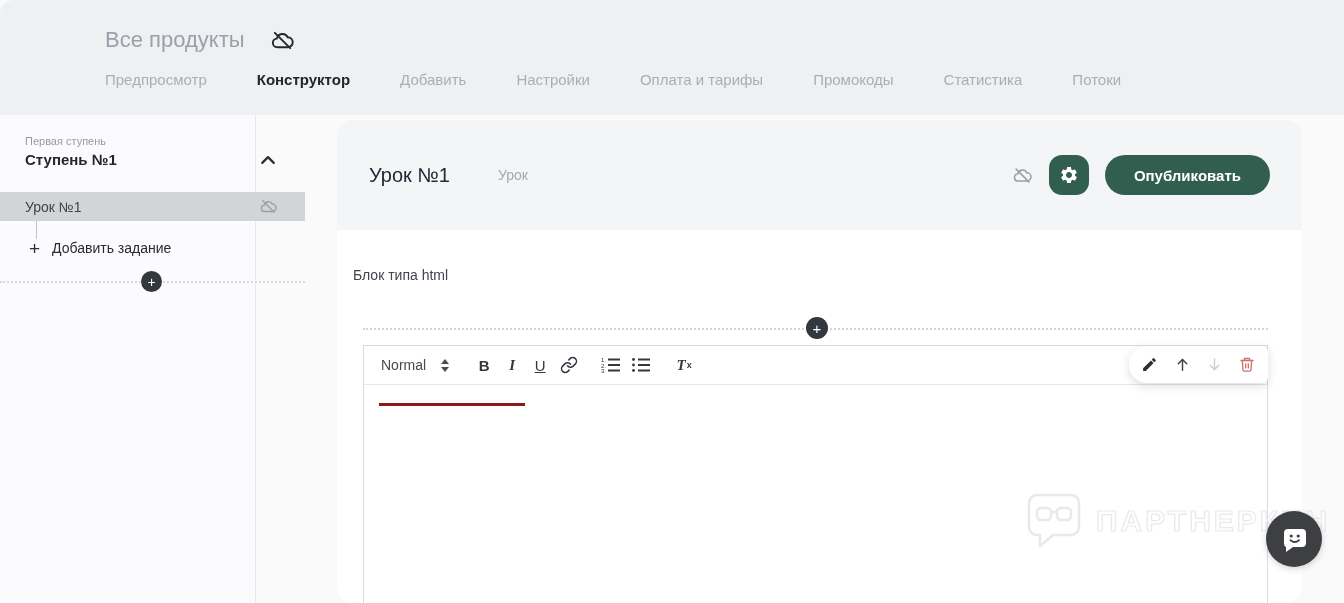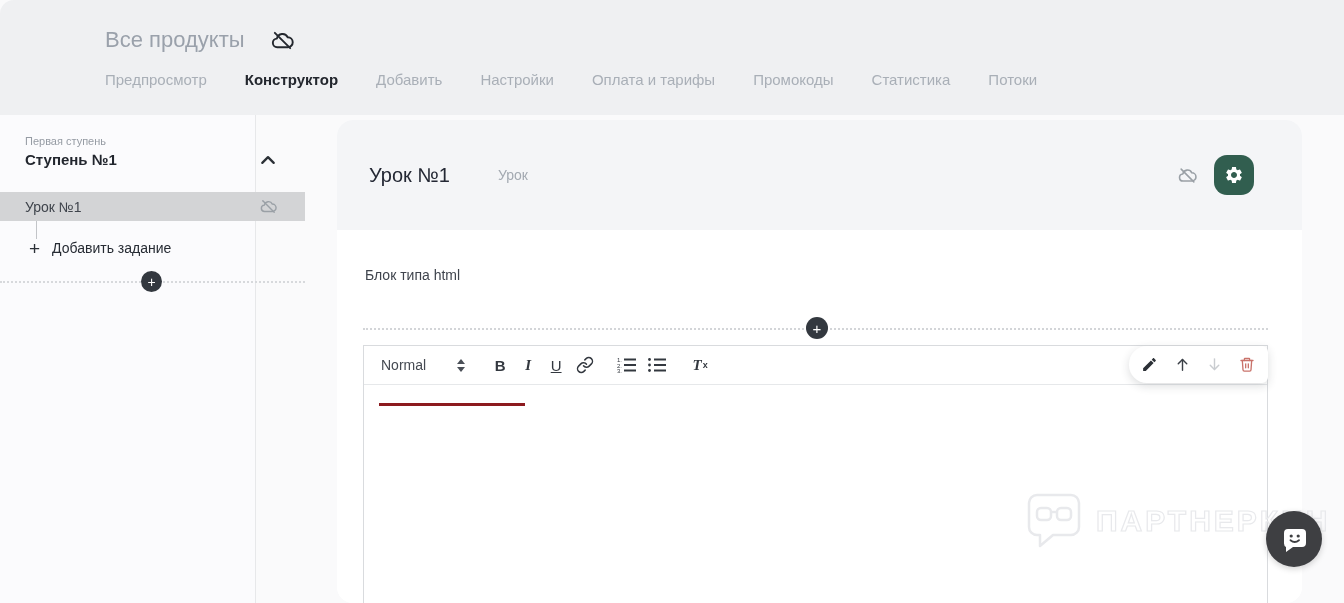--- a/index.html
+++ b/index.html
@@ -4,21 +4,21 @@
 <style>
   * { margin:0; padding:0; box-sizing:border-box; }
   html,body { width:1344px; height:603px; background:#ffffff; font-family:"Liberation Sans", sans-serif; }
   .root { position:relative; width:1344px; height:603px; overflow:hidden; background:#fafafb; }
 
   
   .top-header { position:absolute; left:0; top:0; width:1344px; height:115px; background:#eff0f2; border-radius:14px 0 0 0; }
   .product-row { position:absolute; left:105px; top:27px; display:flex; align-items:center; gap:26px; }
   .product-label { font-size:22px; color:#9aa1ab; cursor:pointer; }
   .cloud-off-dark { width:23px; height:23px; color:#24282f; }
-  .tabs { position:absolute; left:105px; top:71px; display:flex; gap:38px; }
+  .tabs { position:absolute; left:105px; top:71px; display:flex; gap:50px; }
   .tab { font-size:15px; color:#a9afb7; cursor:pointer; white-space:nowrap; }
   .tab.active { color:#23272e; font-weight:700; }
 
   
   .sidebar { position:absolute; left:0; top:115px; width:256px; height:488px; background:#fbfbfd; border-right:1px solid #e7e8ea; }
   .step-group-label { position:absolute; left:25px; top:20px; font-size:11px; color:#959ba3; }
   .step-title { position:absolute; left:25px; top:36px; font-size:15px; font-weight:600; color:#22262e; }
   .step-collapse { position:absolute; left:260px; top:38px; width:16px; height:14px; cursor:pointer; color:#2b3036; }
   .lesson-row { position:absolute; left:0; top:77px; width:305px; height:29px; background:#d3d4d6; display:flex; align-items:center; cursor:pointer; }
   .lesson-row .lesson-label { margin-left:25px; font-size:14px; color:#3f444c; }
@@ -35,28 +35,28 @@
   .card-header { position:relative; height:110px; background:#f4f5f7; display:flex; align-items:center; padding:0 32px; }
   .lesson-title { font-size:20px; font-weight:500; color:#242834; }
   .lesson-type { font-size:14px; color:#a3a9b1; margin-left:48px; }
   .header-right { margin-left:auto; display:flex; align-items:center; }
   .cloud-off-md { width:19px; height:19px; color:#9aa0a6; margin-right:17px; }
   .gear-btn { width:40px; height:40px; border-radius:13px; background:#315e4f; border:none; display:flex; align-items:center; justify-content:center; cursor:pointer; margin-right:16px; }
   .gear-btn svg { width:20px; height:20px; fill:#ffffff; }
   .publish-btn { height:40px; padding:0 29px; border:none; border-radius:20px; background:#315e4f; color:#ffffff; font-size:15px; font-weight:700; font-family:"Liberation Sans", sans-serif; cursor:pointer; }
 
   .card-body { position:relative; height:373px; background:#ffffff; }
-  .block-label { position:absolute; left:28px; top:37px; font-size:14px; color:#3f444d; }
+  .block-label { position:absolute; left:16px; top:37px; font-size:14px; color:#3f444d; }
   .block-dashed { position:absolute; left:26px; top:98px; width:905px; border-top:2px dotted #d3d5d8; }
   .add-block-btn { position:absolute; left:469px; top:87px; width:22px; height:22px; border-radius:50%; background:#33383f; color:#ffffff; font-size:15px; display:flex; align-items:center; justify-content:center; cursor:pointer; line-height:1; z-index:2; }
 
   
   .editor { position:absolute; left:26px; top:115px; width:905px; height:262px; border:1px solid #d9dbde; background:#ffffff; }
   .ql-toolbar { position:relative; height:39px; border-bottom:1px solid #e6e8ea; display:flex; align-items:center; padding-left:17px; }
-  .fmt-select { display:flex; align-items:center; gap:30px; cursor:pointer; }
+  .fmt-select { display:flex; align-items:center; gap:14px; cursor:pointer; }
   .fmt-value { font-size:14px; color:#454a52; }
   .tb-btn { background:none; border:none; cursor:pointer; display:flex; align-items:center; justify-content:center; height:26px; min-width:24px; padding:0 3px; color:#33383f; font-family:"Liberation Sans", sans-serif; }
   .tb-b { font-size:15px; font-weight:800; margin-left:22px; }
   .tb-i { font-size:15px; font-style:italic; font-family:"Liberation Serif", serif; font-weight:700; margin-left:4px; }
   .tb-u { font-size:15px; text-decoration:underline; margin-left:4px; }
   .tb-link { margin-left:5px; }
   .tb-ol { margin-left:17px; }
   .tb-ul { margin-left:4px; }
   .tb-clean { margin-left:18px; font-family:"Liberation Serif", serif; font-style:italic; font-size:15px; font-weight:700; }
   .tb-clean sub { font-style:normal; font-size:9px; font-weight:800; margin-left:1px; font-family:"Liberation Sans", sans-serif; }
@@ -134,20 +134,21 @@
       <div class="header-right">
         <svg class="cloud-off-md" viewBox="0 0 24 24">
           <path class="icon-stroke" d="M17.5 19H6.5a4.5 4.5 0 0 1-.36-8.99 6 6 0 0 1 11.3-1.43A4.5 4.5 0 0 1 17.5 19z"></path>
           <line class="icon-stroke" x1="4" y1="4" x2="20" y2="20"></line>
         </svg>
         <button class="gear-btn">
           <svg viewBox="0 0 24 24">
             <path d="M19.14 12.94c.04-.3.06-.61.06-.94 0-.32-.02-.64-.07-.94l2.03-1.58c.18-.14.23-.41.12-.61l-1.92-3.32c-.12-.22-.37-.29-.59-.22l-2.39.96c-.5-.38-1.03-.7-1.62-.94l-.36-2.54c-.04-.24-.24-.41-.48-.41h-3.84c-.24 0-.43.17-.47.41l-.36 2.54c-.59.24-1.13.57-1.62.94l-2.39-.96c-.22-.08-.47 0-.59.22L2.74 8.87c-.12.21-.08.47.12.61l2.03 1.58c-.05.3-.09.63-.09.94s.02.64.07.94l-2.03 1.58c-.18.14-.23.41-.12.61l1.92 3.32c.12.22.37.29.59.22l2.39-.96c.5.38 1.03.7 1.62.94l.36 2.54c.05.24.24.41.48.41h3.84c.24 0 .44-.17.47-.41l.36-2.54c.59-.24 1.13-.56 1.62-.94l2.39.96c.22.08.47 0 .59-.22l1.92-3.32c.12-.22.07-.47-.12-.61l-2.01-1.58zM12 15.6c-1.98 0-3.6-1.62-3.6-3.6s1.62-3.6 3.6-3.6 3.6 1.62 3.6 3.6-1.62 3.6-3.6 3.6z"></path>
           </svg>
         </button>
+        <button class="publish-btn">Опубликовать</button>
       </div>
     </div>
 
     <div class="card-body">
       <div class="block-label">Блок типа html</div>
 
       <div class="block-dashed"></div>
       <div class="add-block-btn">+</div>
 
       <div class="editor">

